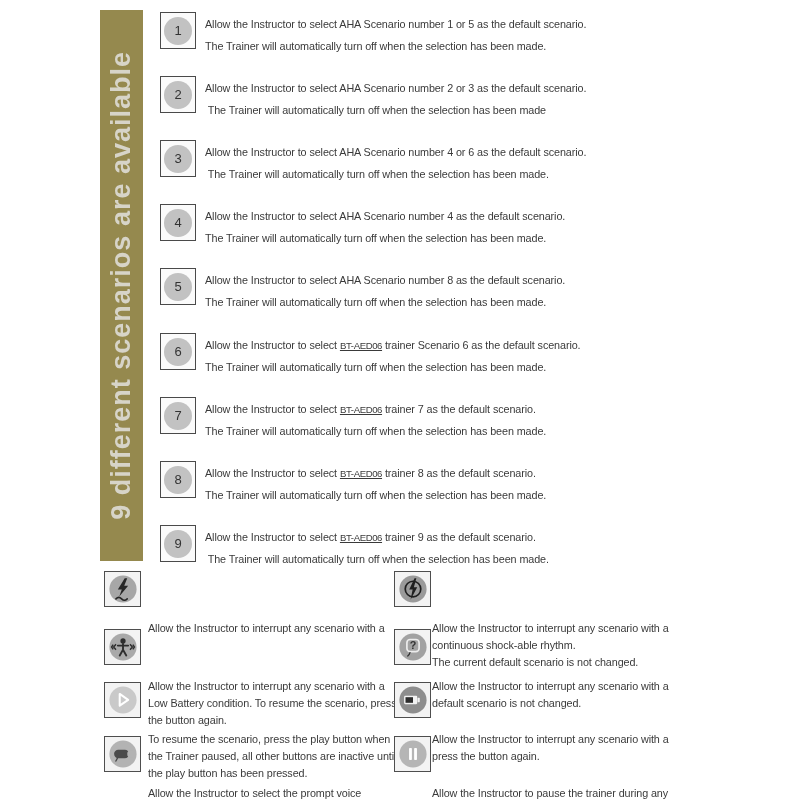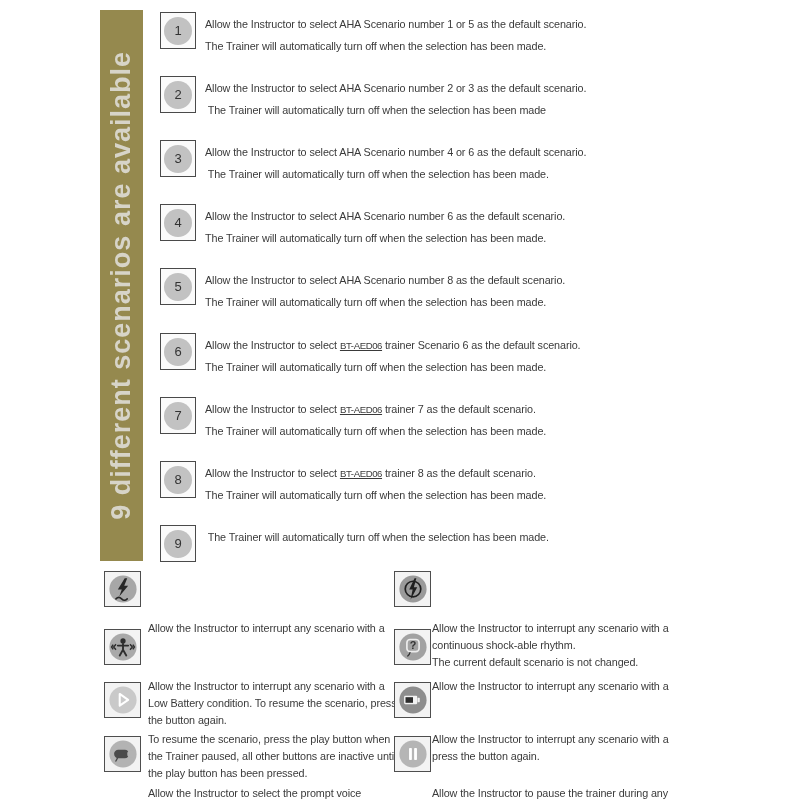--- a/index.html
+++ b/index.html
@@ -63,21 +63,21 @@
         <div class="scenario-text">
           <div class="line">Allow the Instructor to select AHA Scenario number 4 or 6 as the default scenario.</div>
           <div class="line"> The Trainer will automatically turn off when the selection has been made.</div>
         </div>
       </div>
       <div class="scenario-row" style="top:204px">
         <div class="num-btn">
           <div class="num-circle">4</div>
         </div>
         <div class="scenario-text">
-          <div class="line">Allow the Instructor to select AHA Scenario number 6 as the default scenario.</div>
+          <div class="line">Allow the Instructor to select AHA Scenario number 4 as the default scenario.</div>
           <div class="line">The Trainer will automatically turn off when the selection has been made.</div>
         </div>
       </div>
       <div class="scenario-row" style="top:268px">
         <div class="num-btn">
           <div class="num-circle">5</div>
         </div>
         <div class="scenario-text">
           <div class="line">Allow the Instructor to select AHA Scenario number 8 as the default scenario.</div>
           <div class="line">The Trainer will automatically turn off when the selection has been made.</div>
@@ -108,20 +108,21 @@
         <div class="scenario-text">
           <div class="line">Allow the Instructor to select <span class="condensed">BT-AED06</span> trainer 8 as the default scenario.</div>
           <div class="line">The Trainer will automatically turn off when the selection has been made.</div>
         </div>
       </div>
       <div class="scenario-row" style="top:525px">
         <div class="num-btn">
           <div class="num-circle">9</div>
         </div>
         <div class="scenario-text">
+          <div class="line">Allow the Instructor to select <span class="condensed">BT-AED06</span> trainer 9 as the default scenario.</div>
           <div class="line"> The Trainer will automatically turn off when the selection has been made.</div>
         </div>
       </div>
     </div>
   <div class="controls" id="controls-left">
       <div class="control-row" style="top:0px">
         <div class="icon-btn">
           <svg width="30" height="30" viewBox="0 0 32 32">
             <circle cx="16" cy="16" r="14.5" fill="#a7a7a7"></circle>
             <path d="M17.8 4.5 L10.5 16.5 h4.2 L12 24 L21.5 12.5 h-4.2 L20.5 4.5 Z" fill="#262626"></path>
@@ -194,20 +195,21 @@
         <div class="icon-btn">
           <svg width="30" height="30" viewBox="0 0 32 32">
             <circle cx="16" cy="16" r="14.5" fill="#a2a2a2"></circle>
             <rect x="9.5" y="8" width="13" height="13" rx="3.5" stroke="#ececec" stroke-width="1.8" fill="none"></rect>
             <path d="M13 21.5 q-1 3.5 -3 4.5" stroke="#333333" stroke-width="1.4" fill="none"></path>
             <text x="16" y="18.5" text-anchor="middle" font-size="11.5" font-weight="bold" fill="#333333" font-family="Liberation Sans, sans-serif">?</text>
           </svg>
         </div>
         <div class="control-text">
           <div class="cline">Allow the Instructor to interrupt any scenario with a</div>
+          <div class="cline">default scenario is not changed.</div>
         </div>
       </div>
       <div class="control-row" style="top:111px">
         <div class="icon-btn">
           <svg width="30" height="30" viewBox="0 0 32 32">
             <circle cx="16" cy="16" r="14.5" fill="#8d8d8d"></circle>
             <rect x="6.5" y="11.5" width="14" height="9" rx="1.2" fill="#f2f2f2"></rect>
             <rect x="8" y="13" width="8" height="6" fill="#2d2d2d"></rect>
             <rect x="20.8" y="13.7" width="2.4" height="4.6" rx="0.6" fill="#f2f2f2"></rect>
           </svg>

